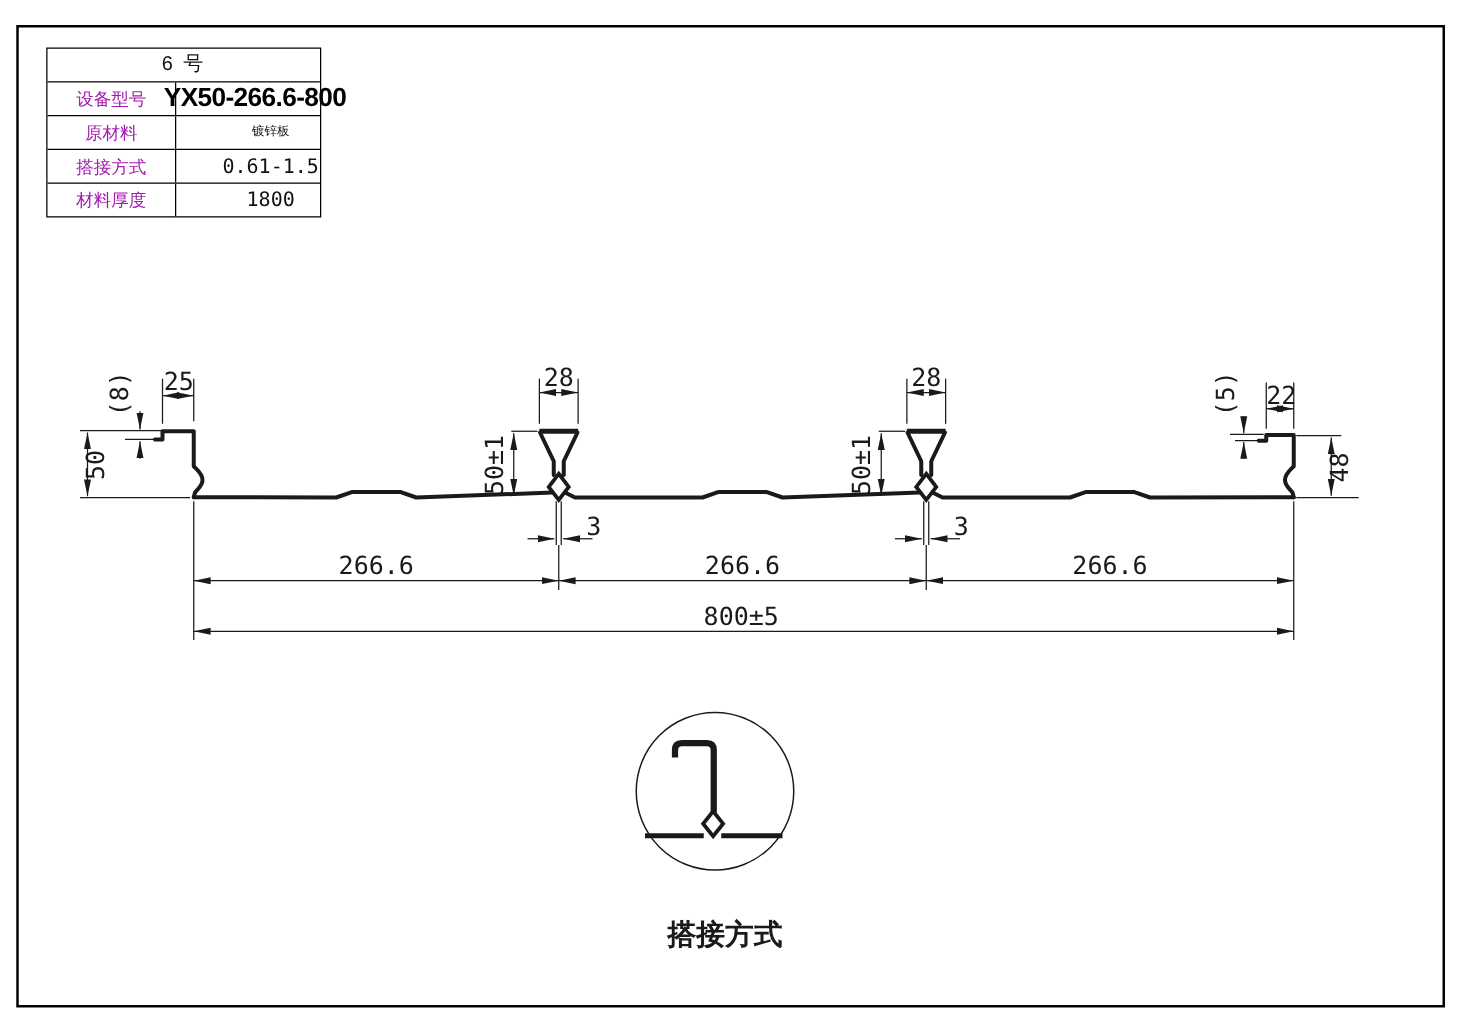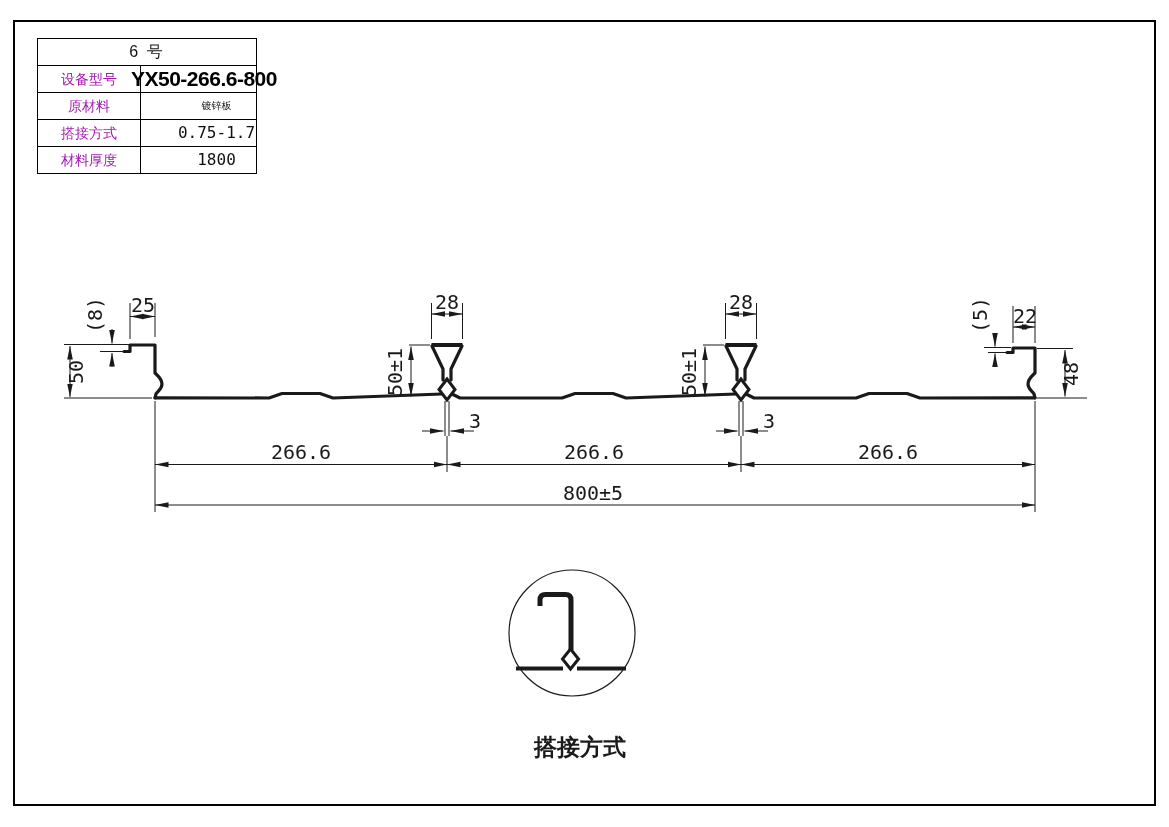--- a/index.html
+++ b/index.html
@@ -193,21 +193,21 @@
       <div class="spec-value">
         <span class="model-text">YX50-266.6-800</span>
       </div>
     </div>
     <div class="spec-row">
       <div class="spec-label">原材料</div>
       <div class="spec-value" style="font-family:'DejaVu Sans',sans-serif;font-size:10px;">镀锌板</div>
     </div>
     <div class="spec-row">
       <div class="spec-label">搭接方式</div>
-      <div class="spec-value">0.75-1.7</div>
+      <div class="spec-value">0.61-1.5</div>
     </div>
     <div class="spec-row">
       <div class="spec-label">材料厚度</div>
       <div class="spec-value">1800</div>
     </div>
   </div>
 
 </div>
 
 </body></html>

